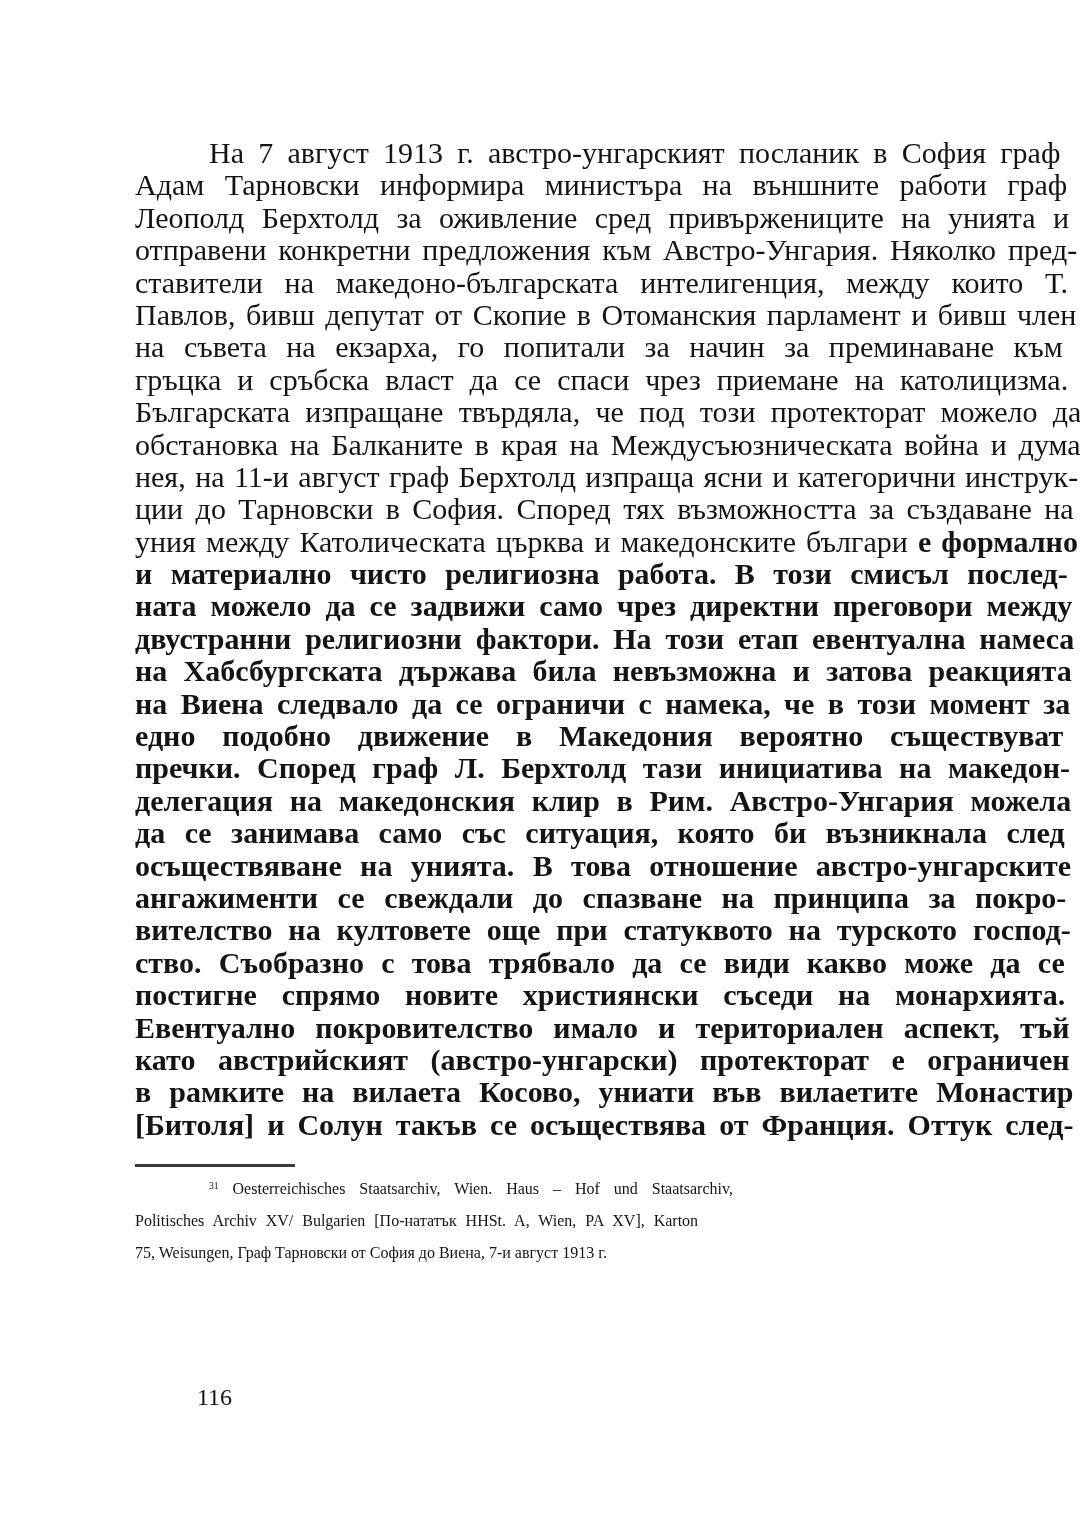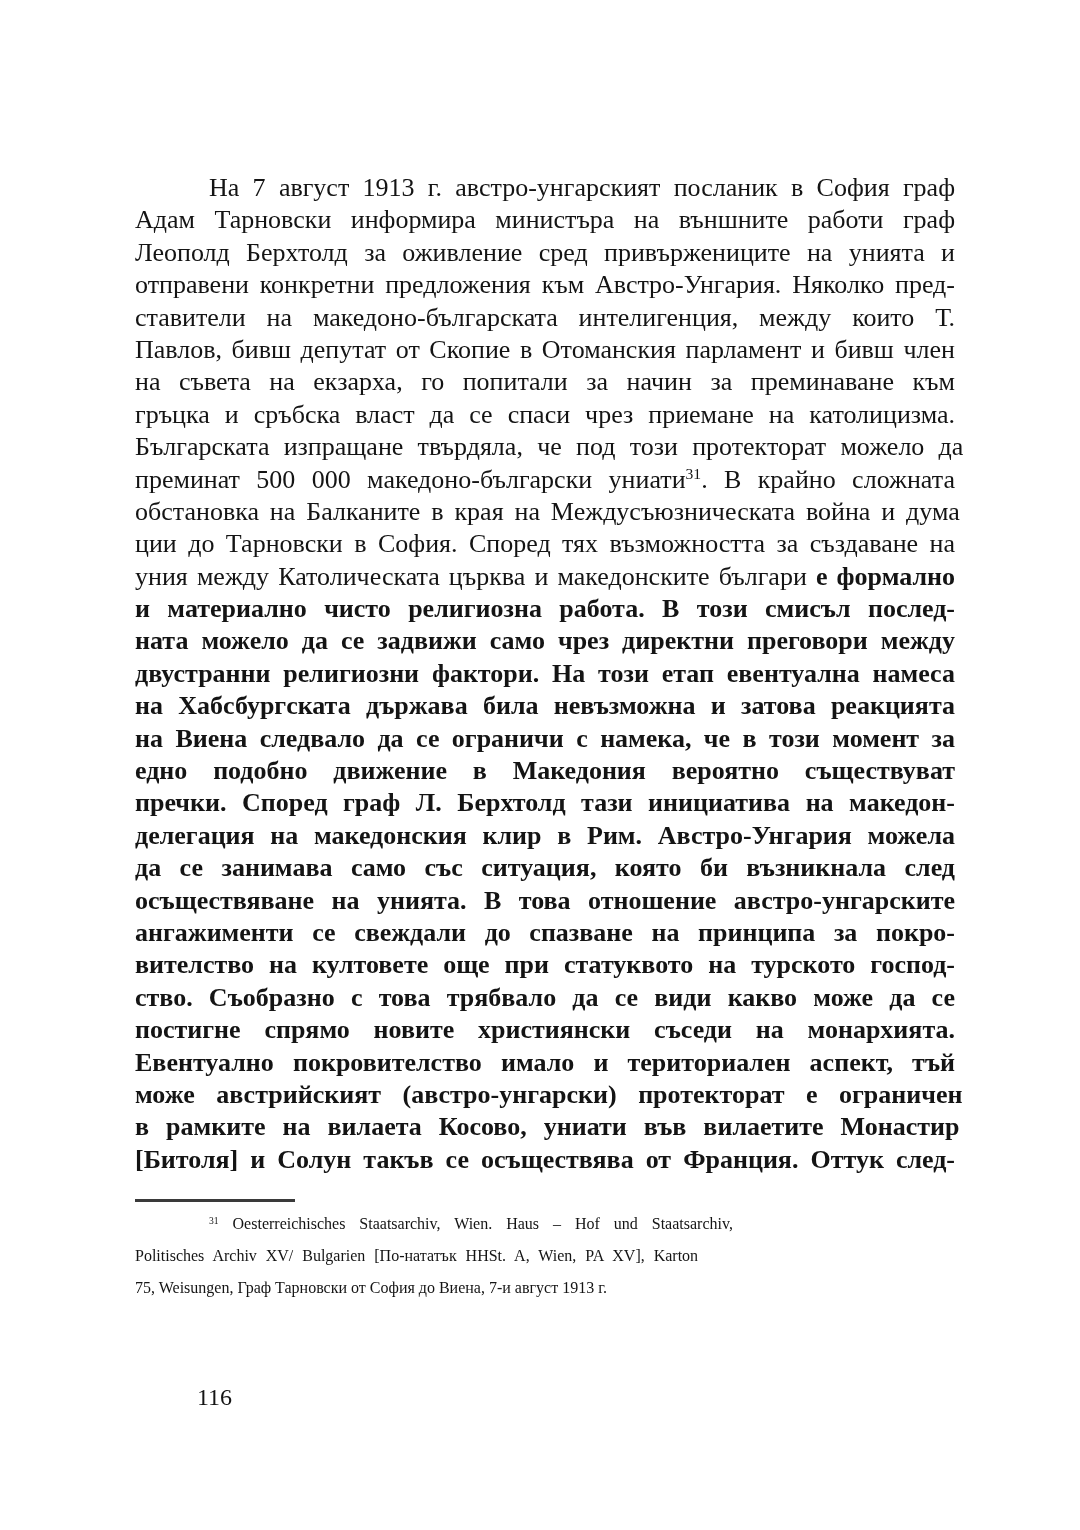--- a/index.html
+++ b/index.html
@@ -16,22 +16,21 @@
     font-family: "Liberation Serif", "DejaVu Serif", serif;
     overflow: hidden;
   }
   .text-block {
     position: absolute;
     left: 135px;
     top: 137px;
     width: 820px;
   }
   .body-paragraph {
-    font-size: 26px;
-    margin-top: 35px;
+    font-size: 30px;
   }
   .line {
     display: block;
     height: 32.4px;
     line-height: 32.4px;
     white-space: pre;
     box-sizing: border-box;
   }
   .line.indent {
     padding-left: 74px;
@@ -77,40 +76,40 @@
     <main class="body-paragraph" id="body-lines">
         <div class="line indent fit"><span class="inner" style="word-spacing: 6.78px;"><span class="r">На 7 август 1913 г. австро-унгарският посланик в София граф</span></span></div>
         <div class="line fit"><span class="inner" style="word-spacing: 12.91px;"><span class="r">Адам Тарновски информира министъра на външните работи граф</span></span></div>
         <div class="line fit"><span class="inner" style="word-spacing: 9.84px;"><span class="r">Леополд Берхтолд за оживление сред привържениците на унията и</span></span></div>
         <div class="line fit"><span class="inner" style="word-spacing: 4.32px;"><span class="r">отправени конкретни предложения към Австро-Унгария. Няколко пред-</span></span></div>
         <div class="line fit"><span class="inner" style="word-spacing: 14.34px;"><span class="r">ставители на македоно-българската интелигенция, между които Т.</span></span></div>
         <div class="line fit"><span class="inner" style="word-spacing: 3.08px;"><span class="r">Павлов, бивш депутат от Скопие в Отоманския парламент и бивш член</span></span></div>
         <div class="line fit"><span class="inner" style="word-spacing: 12.01px;"><span class="r">на съвета на екзарха, го попитали за начин за преминаване към</span></span></div>
         <div class="line fit"><span class="inner" style="word-spacing: 8.48px;"><span class="r">гръцка и сръбска власт да се спаси чрез приемане на католицизма.</span></span></div>
         <div class="line fit"><span class="inner" style="word-spacing: 7.76px;"><span class="r">Българската изпращане твърдяла, че под този протекторат можело да</span></span></div>
-        <div class="line fit"><span class="inner" style="word-spacing: 9.88px;"><span class="r">преминат 500 000 македоно-български униати</span><span class="sup">31</span><span class="r">. В крайно сложната</span></span></div>
         <div class="line fit"><span class="inner" style="word-spacing: 4.4px;"><span class="r">обстановка на Балканите в края на Междусъюзническата война и дума</span></span></div>
+        <div class="line fit"><span class="inner" style="word-spacing: 1.96px;"><span class="r">нея, на 11-и август граф Берхтолд изпраща ясни и категорични инструк-</span></span></div>
         <div class="line fit"><span class="inner" style="word-spacing: 4.95px;"><span class="r">ции до Тарновски в София. Според тях възможността за създаване на</span></span></div>
         <div class="line fit"><span class="inner" style="word-spacing: 2.61px;"><span class="r">уния между Католическата църква и македонските българи </span><span class="b">е формално</span></span></div>
         <div class="line fit"><span class="inner" style="word-spacing: 10.88px;"><span class="b">и материално чисто религиозна работа. В този смисъл послед-</span></span></div>
         <div class="line fit"><span class="inner" style="word-spacing: 6.5px;"><span class="b">ната можело да се задвижи само чрез директни преговори между</span></span></div>
         <div class="line fit"><span class="inner" style="word-spacing: 6.3px;"><span class="b">двустранни религиозни фактори. На този етап евентуална намеса</span></span></div>
         <div class="line fit"><span class="inner" style="word-spacing: 8.78px;"><span class="b">на Хабсбургската държава била невъзможна и затова реакцията</span></span></div>
         <div class="line fit"><span class="inner" style="word-spacing: 5.93px;"><span class="b">на Виена следвало да се ограничи с намека, че в този момент за</span></span></div>
         <div class="line fit"><span class="inner" style="word-spacing: 19.3px;"><span class="b">едно подобно движение в Македония вероятно съществуват</span></span></div>
         <div class="line fit"><span class="inner" style="word-spacing: 9.01px;"><span class="b">пречки. Според граф Л. Берхтолд тази инициатива на македон-</span></span></div>
         <div class="line fit"><span class="inner" style="word-spacing: 9.21px;"><span class="b">делегация на македонския клир в Рим. Австро-Унгария можела</span></span></div>
         <div class="line fit"><span class="inner" style="word-spacing: 11.95px;"><span class="b">да се занимава само със ситуация, която би възникнала след</span></span></div>
         <div class="line fit"><span class="inner" style="word-spacing: 10.92px;"><span class="b">осъществяване на унията. В това отношение австро-унгарските</span></span></div>
         <div class="line fit"><span class="inner" style="word-spacing: 12.07px;"><span class="b">ангажименти се свеждали до спазване на принципа за покро-</span></span></div>
         <div class="line fit"><span class="inner" style="word-spacing: 8.45px;"><span class="b">вителство на култовете още при статуквото на турското господ-</span></span></div>
         <div class="line fit"><span class="inner" style="word-spacing: 9.7px;"><span class="b">ство. Съобразно с това трябвало да се види какво може да се</span></span></div>
         <div class="line fit"><span class="inner" style="word-spacing: 17.29px;"><span class="b">постигне спрямо новите християнски съседи на монархията.</span></span></div>
         <div class="line fit"><span class="inner" style="word-spacing: 12.64px;"><span class="b">Евентуално покровителство имало и териториален аспект, тъй</span></span></div>
-        <div class="line fit"><span class="inner" style="word-spacing: 14.98px;"><span class="b">може австрийският (австро-унгарски) протекторат е ограничен</span></span></div>
+        <div class="line fit"><span class="inner" style="word-spacing: 14.98px;"><span class="b">като австрийският (австро-унгарски) протекторат е ограничен</span></span></div>
         <div class="line fit"><span class="inner" style="word-spacing: 10.53px;"><span class="b">в рамките на вилаета Косово, униати във вилаетите Монастир</span></span></div>
         <div class="line fit"><span class="inner" style="word-spacing: 5.53px;"><span class="b">[Битоля] и Солун такъв се осъществява от Франция. Оттук след-</span></span></div>
       </main>
     <div class="footnote-rule"></div>
     <section class="footnote" id="footnote-lines">
         <div class="line indent fit"><span class="inner" style="word-spacing: 9.96px;"><span class="sup">31</span><span class="r"> Oesterreichisches Staatsarchiv, Wien. Haus – Hof und Staatsarchiv,</span></span></div>
         <div class="line fit"><span class="inner" style="word-spacing: 4.94px;"><span class="r">Politisches Archiv XV/ Bulgarien [По-нататък HHSt. A, Wien, PA XV], Karton</span></span></div>
         <div class="line"><span class="inner"><span class="r">75, Weisungen, Граф Тарновски от София до Виена, 7-и август 1913 г.</span></span></div>
       </section>
   </div>

